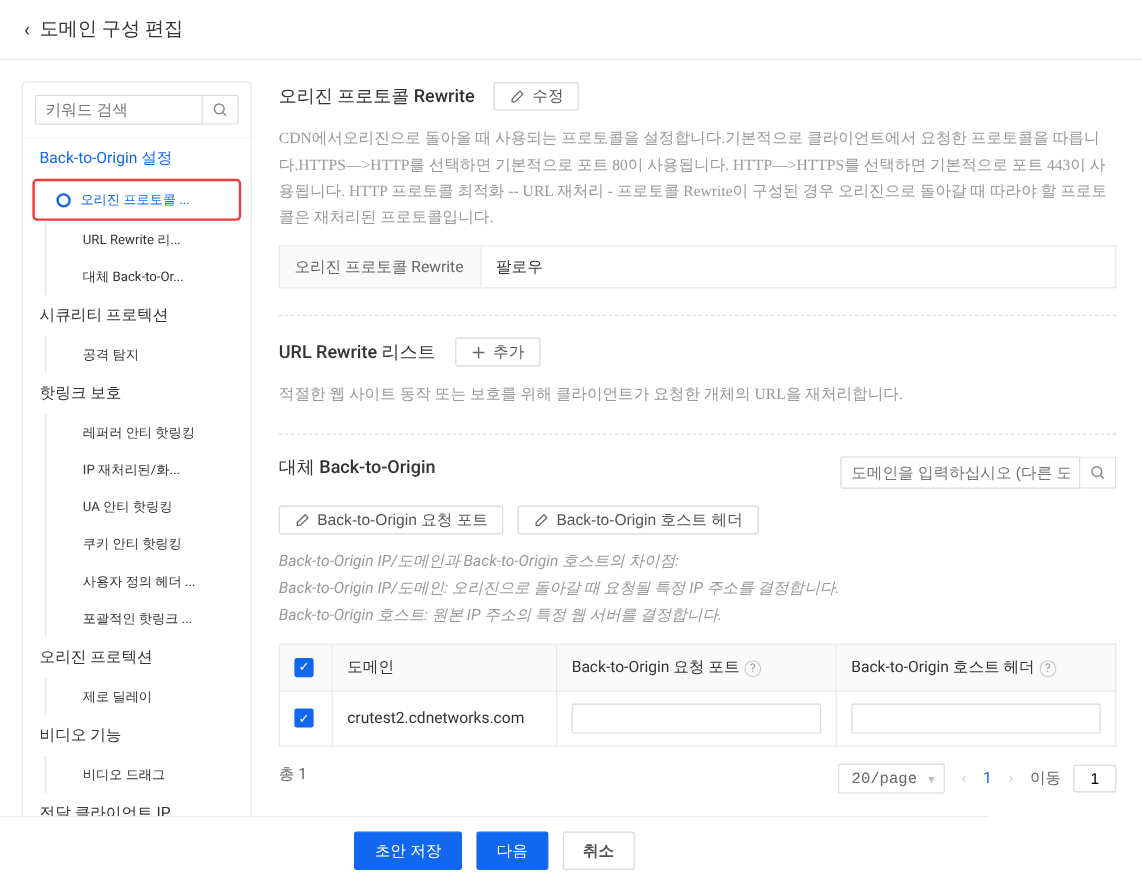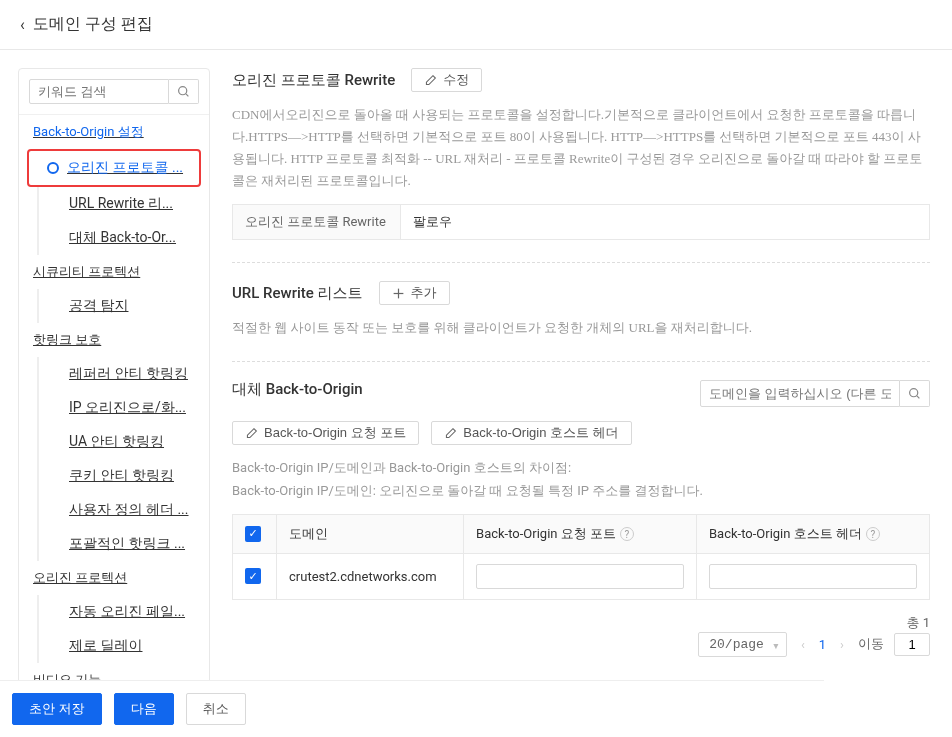--- a/index.html
+++ b/index.html
@@ -5,23 +5,23 @@
 * { box-sizing: border-box; margin: 0; padding: 0; }
 body { font-family: -apple-system, BlinkMacSystemFont, "Segoe UI", Roboto, sans-serif; font-size: 14px; color: #333; background: #fff; width: 952px; height: 737px; display: flex; flex-direction: column; }
 .header { display: flex; align-items: center; padding: 14px 20px; border-bottom: 1px solid #e8e8e8; }
 .back-chevron { font-size: 16px; color: #333; margin-right: 8px; cursor: pointer; }
 .page-title { font-size: 16px; font-weight: 500; }
 .body-wrap { display: flex; flex: 1; overflow: hidden; padding-top: 18px; gap: 18px; padding-left: 18px; padding-right: 18px; }
 .sidebar { width: 192px; display: flex; flex-direction: column; border: 1px solid #e8e8e8; border-radius: 4px; }
 .search-wrap { padding: 10px; border-bottom: 1px solid #f0f0f0; display: flex; }
 .search-input { flex: 1; border: 1px solid #d9d9d9; border-radius: 2px 0 0 2px; padding: 4px 8px; font-size: 13px; color: #999; outline: none; min-width: 0; }
 .search-btn { width: 30px; border: 1px solid #d9d9d9; border-left: none; border-radius: 0 2px 2px 0; background: #fff; display: flex; align-items: center; justify-content: center; cursor: pointer; }
-.sidebar-scroll { flex: 1; overflow: hidden; text-decoration: underline; }
+.sidebar-scroll { flex: 1; overflow: hidden; }
 .nav-group-label { padding: 8px 14px; font-size: 13px; color: #333; }
-.nav-item { display: flex; align-items: center; padding: 8px 14px 8px 30px; font-size: 14px; color: #333; cursor: pointer; position: relative; border-left: 2px solid #eee; margin-left: 18px; }
+.nav-item { display: flex; align-items: center; padding: 8px 14px 8px 30px; font-size: 11px; color: #333; cursor: pointer; position: relative; border-left: 2px solid #eee; margin-left: 18px; }
 .nav-truncated { color: #1167ee; padding: 8px 14px; font-size: 13px; }
 .nav-item.selected { border: 2px solid #ee3b3b; border-radius: 4px; margin: 0 8px; padding-left: 18px; color: #1167ee; background: #fff; }
 .nav-item.selected::before { content: ""; }
 .nav-dot { width: 12px; height: 12px; border: 2px solid #1167ee; border-radius: 50%; margin-right: 8px; flex-shrink: 0; }
 
 .main { flex: 1; overflow-y: auto; padding: 0 4px 60px 4px; }
 .section { margin-bottom: 22px; }
 .section-header { display: flex; align-items: center; gap: 16px; margin-bottom: 12px; }
 .section-title { font-size: 15px; font-weight: 500; }
 .btn-outline { border: 1px solid #d9d9d9; background: #fff; border-radius: 2px; padding: 2px 12px; font-size: 13px; color: #555; cursor: pointer; display: inline-flex; align-items: center; gap: 6px; }
@@ -29,40 +29,40 @@
 .kv-row { display: flex; border: 1px solid #e8e8e8; }
 .kv-label { width: 168px; padding: 8px 12px; background: #fafafa; border-right: 1px solid #e8e8e8; font-size: 13px; color: #666; }
 .kv-value { flex: 1; padding: 8px 12px; font-size: 13px; color: #333; }
 .dotted-sep { border: none; border-top: 1px dashed #ddd; margin: 18px 0; }
 
 .alt-header { display: flex; align-items: flex-start; justify-content: space-between; margin-bottom: 14px; }
 .domain-search-wrap { display: flex; }
 .domain-search-input { width: 200px; border: 1px solid #d9d9d9; border-radius: 2px 0 0 2px; padding: 5px 8px; font-size: 13px; outline: none; }
 .domain-search-btn { width: 30px; border: 1px solid #d9d9d9; border-left: none; background: #fff; border-radius: 0 2px 2px 0; cursor: pointer; display: flex; align-items: center; justify-content: center; }
 .btn-row { display: flex; gap: 12px; margin-bottom: 12px; }
-.info-text { font-size: 13px; color: #999; line-height: 1.7; margin-bottom: 12px; }
+.info-text { font-size: 13px; color: #999; line-height: 1.7; margin-bottom: 12px; font-style: italic; }
 
 .table { width: 100%; border-collapse: collapse; }
 .table th, .table td { border: 1px solid #e8e8e8; padding: 10px 12px; text-align: left; font-size: 13px; font-weight: normal; }
 .table th { background: #fafafa; color: #333; }
 .checkbox-cell { width: 44px; text-align: center; }
 .cbx { width: 16px; height: 16px; background: #1167ee; border-radius: 2px; display: inline-flex; align-items: center; justify-content: center; color: #fff; font-size: 11px; cursor: pointer; }
 .cell-input { width: 100%; border: 1px solid #d9d9d9; border-radius: 2px; padding: 4px 6px; font-size: 13px; outline: none; }
 .help-circle { display: inline-flex; width: 14px; height: 14px; border: 1px solid #ccc; border-radius: 50%; align-items: center; justify-content: center; font-size: 10px; color: #999; margin-left: 4px; }
 
-.table-footer { display: flex; align-items: flex-end; justify-content: space-between; margin-top: 14px; font-size: 13px; color: #666; flex-direction: column; }
+.table-footer { display: flex; align-items: flex-start; justify-content: space-between; margin-top: 14px; font-size: 13px; color: #666; }
 .pager { display: flex; align-items: center; gap: 10px; }
 .page-select { border: 1px solid #d9d9d9; padding: 4px 22px 4px 10px; font-size: 13px; border-radius: 2px; position: relative; cursor: pointer; font-family: Liberation Mono, monospace; }
 .pager-btn { color: #ccc; padding: 0 4px; cursor: pointer; }
 .pager-current { color: #1167ee; }
 .page-input { width: 36px; border: 1px solid #d9d9d9; border-radius: 2px; padding: 3px 4px; text-align: center; font-size: 13px; outline: none; }
 
-.footer { position: fixed; bottom: 0; left: 0; width: 824px; background: #fff; border-top: 1px solid #eee; padding: 12px; display: flex; gap: 12px; }
+.footer { position: fixed; bottom: 0; left: 0; width: 824px; background: #fff; border-top: 1px solid #eee; padding: 12px; display: flex; justify-content: center; gap: 12px; }
 .btn-primary { background: #1167ee; color: #fff; border: 1px solid #1167ee; border-radius: 2px; padding: 6px 16px; font-size: 13px; cursor: pointer; }
-.btn-default { background: #fff; color: #555; border: 1px solid #d9d9d9; border-radius: 2px; padding: 6px 16px; font-size: 13px; cursor: pointer; }
+.btn-default { background: #fff; color: #555; border: 1px solid #d9d9d9; border-radius: 2px; padding: 6px 16px; font-size: 13px; cursor: pointer; font-weight: bold; }
 
 .edit-icon, .plus-icon { width: 13px; height: 13px; }
 </style>
 </head>
 <body>
 
 <div class="header">
   <span class="back-chevron">‹</span>
   <span class="page-title">도메인 구성 편집</span>
 </div>
@@ -86,28 +86,27 @@
         <span>오리진 프로토콜 ...</span>
       </div>
       <div class="nav-item">URL Rewrite 리...</div>
       <div class="nav-item">대체 Back-to-Or...</div>
 
       <div class="nav-group-label">시큐리티 프로텍션</div>
       <div class="nav-item">공격 탐지</div>
 
       <div class="nav-group-label">핫링크 보호</div>
       <div class="nav-item">레퍼러 안티 핫링킹</div>
-      <div class="nav-item">IP 오리진으로/화...</div>
+      <div class="nav-item">IP 재처리된/화...</div>
       <div class="nav-item">UA 안티 핫링킹</div>
       <div class="nav-item">쿠키 안티 핫링킹</div>
       <div class="nav-item">사용자 정의 헤더 ...</div>
       <div class="nav-item">포괄적인 핫링크 ...</div>
 
       <div class="nav-group-label">오리진 프로텍션</div>
-      <div class="nav-item">자동 오리진 페일...</div>
       <div class="nav-item">제로 딜레이</div>
 
       <div class="nav-group-label">비디오 기능</div>
       <div class="nav-item">비디오 드래그</div>
 
       <div class="nav-group-label">전달 클라이언트 IP</div>
     </div>
   </div>
 
   <div class="main">
@@ -172,20 +171,21 @@
           <svg class="edit-icon" viewBox="0 0 16 16" fill="none" stroke="#666" stroke-width="1.3">
               <path d="M11 2l3 3-8 8H3v-3z"></path>
             </svg>
           <span>Back-to-Origin 호스트 헤더</span>
         </button>
       </div>
 
       <div class="info-text">
         <div>Back-to-Origin IP/도메인과 Back-to-Origin 호스트의 차이점:</div>
         <div>Back-to-Origin IP/도메인: 오리진으로 돌아갈 때 요청될 특정 IP 주소를 결정합니다.</div>
+        <div>Back-to-Origin 호스트: 원본 IP 주소의 특정 웹 서버를 결정합니다.</div>
       </div>
 
       <table class="table">
         <thead>
           <tr>
             <th class="checkbox-cell"><span class="cbx">✓</span></th>
             <th>도메인</th>
             <th><span>Back-to-Origin 요청 포트</span><span class="help-circle">?</span></th>
             <th><span>Back-to-Origin 호스트 헤더</span><span class="help-circle">?</span></th>
           </tr>

